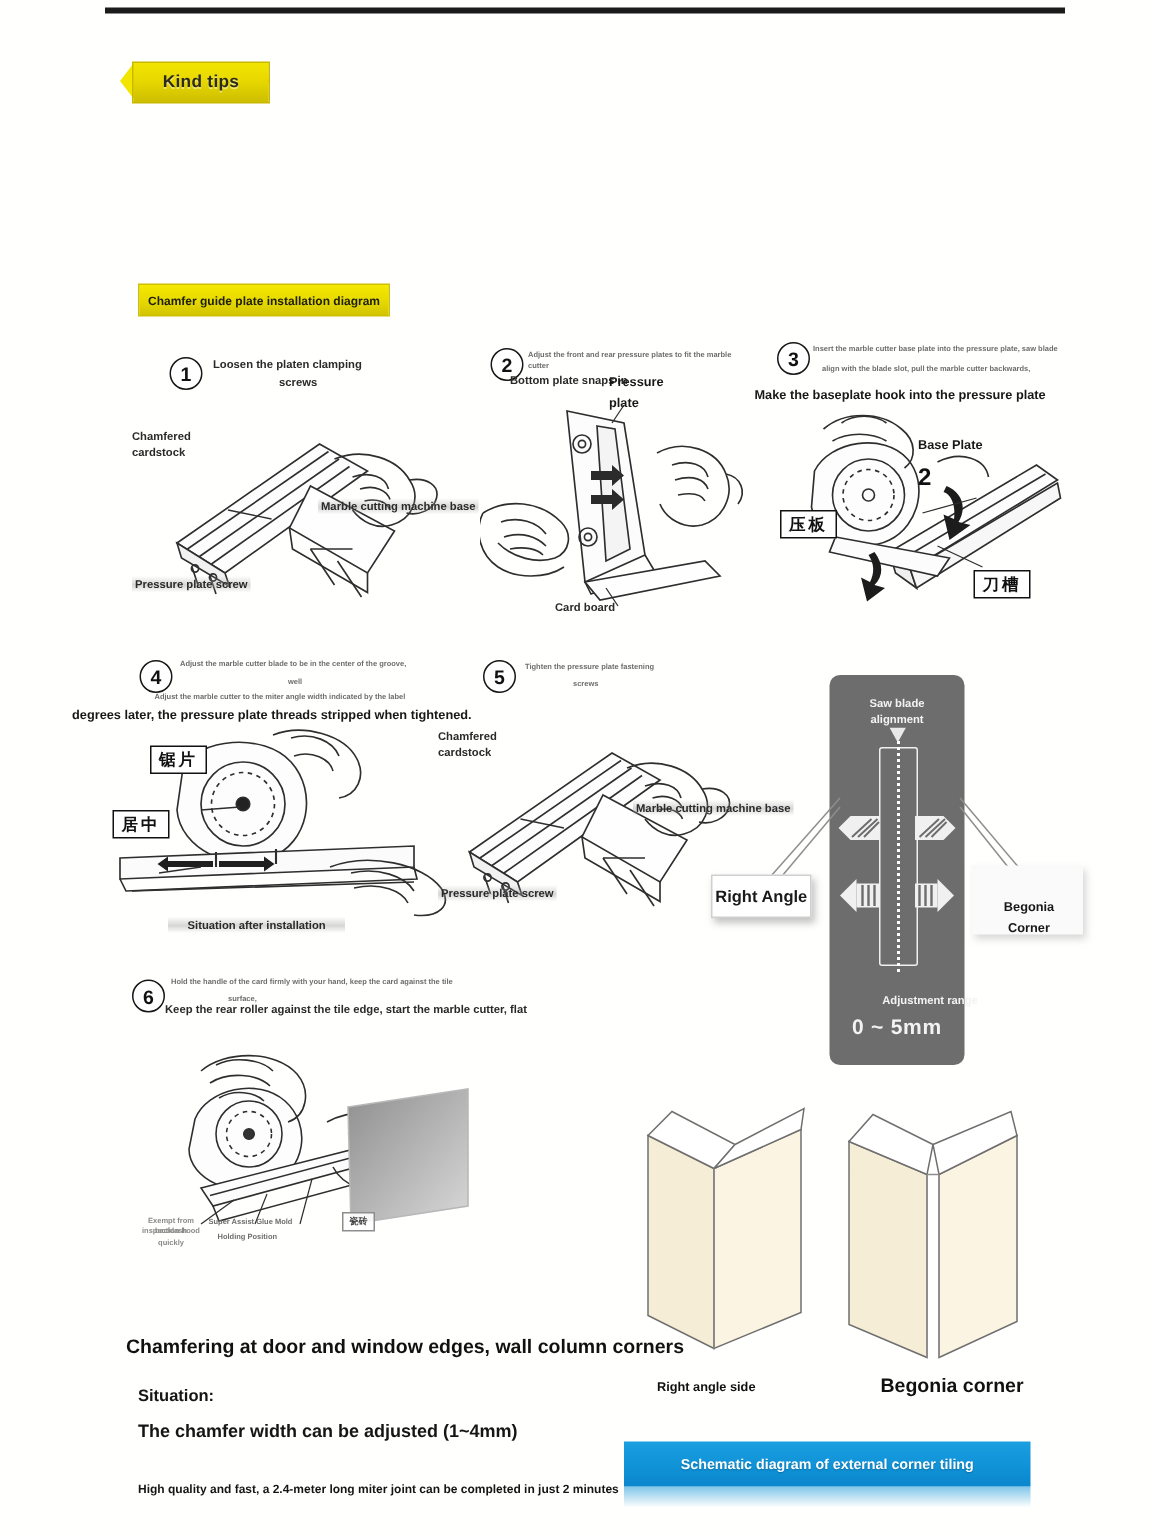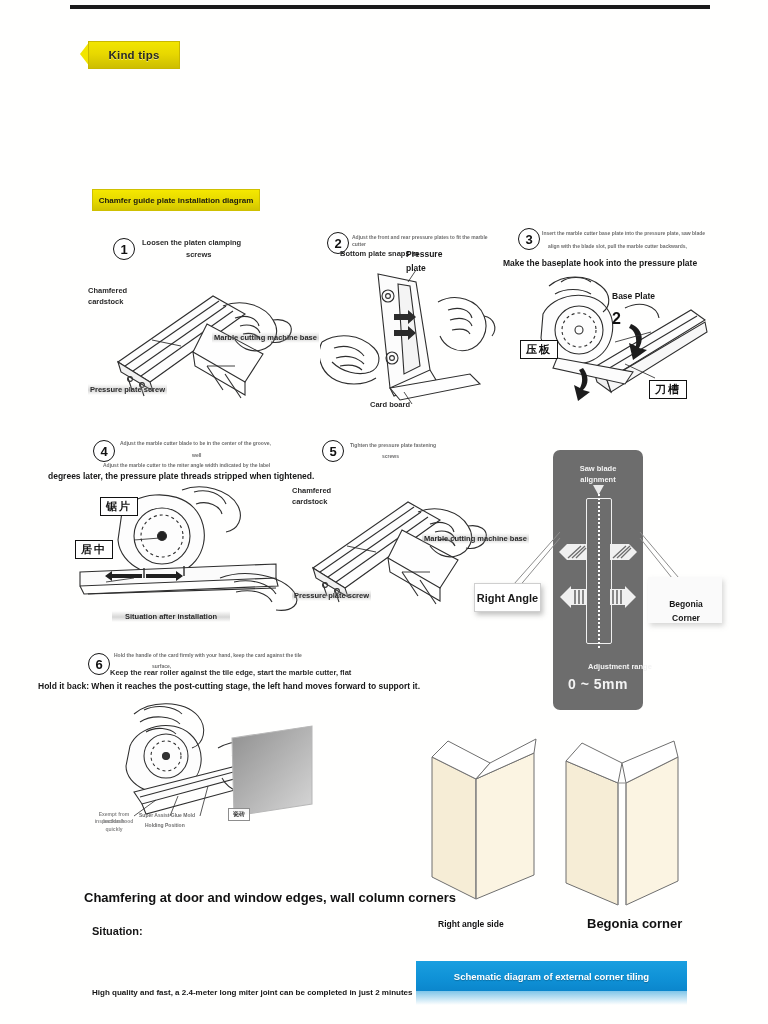--- a/index.html
+++ b/index.html
@@ -384,21 +384,20 @@
   <div class="abs" style="left:648px;top:577px;width:74px;height:46px;background:#fafafa;box-shadow:2px 3px 5px rgba(140,140,140,.35);"></div>
   <div class="abs cap-md" style="left:651px;top:599px;width:70px;text-align:center;">Begonia</div>
   <div class="abs cap-md" style="left:651px;top:613px;width:70px;text-align:center;">Corner</div>
 
   <div class="abs" style="left:88px;top:653px;">
     <div class="stepnum">6</div>
   </div>
   <div class="abs cap-sm" style="left:114px;top:652px;width:212px;">Hold the handle of the card firmly with your hand, keep the card against the tile</div>
   <div class="abs cap-sm" style="left:152px;top:663px;">surface,</div>
   <div class="abs cap" style="left:110px;top:668px;">Keep the rear roller against the tile edge, start the marble cutter, flat</div>
-  <div class="abs cap-md" style="left:38px;top:681px;">Hold it back: When it reaches the post-cutting stage, the left hand moves forward to support it.</div>
 
   <div class="art" style="left:100px;top:700px;">
     <svg width="215" height="125" viewBox="0 0 215 125">
       <g fill="none" stroke="#2e2e2e" stroke-width="1.05">
 
         <path d="M30 46 C38 26 72 18 90 34 C108 50 104 80 80 90 C56 100 26 86 26 66 Z" fill="#fdfdfd"></path>
         <circle cx="66" cy="56" r="22"></circle>
         <circle cx="66" cy="56" r="15" stroke-dasharray="3 3"></circle>
         <circle cx="66" cy="56" r="3.5" fill="#333"></circle>
 
@@ -454,20 +453,21 @@
     <path d="M70 48 L122 22 L122 146 L70 170 Z" fill="#fbf4e2" stroke="#6f6f6f" stroke-width="1"></path>
     <path d="M10 26 L26 8 L66 28 L62 48 Z" fill="#ffffff" stroke="#6f6f6f" stroke-width="1"></path>
     <path d="M66 28 L118 6 L122 22 L70 48 Z" fill="#ffffff" stroke="#6f6f6f" stroke-width="1"></path>
     <path d="M62 48 L62 170 M70 48 L70 170" stroke="#8d8d8d" stroke-width="1" fill="none"></path>
     <path d="M62 48 L70 48" stroke="#8d8d8d" stroke-width="1"></path>
   </svg>
   <div class="abs tile-label-lg" style="left:587px;top:916px;">Begonia corner</div>
 
   <div class="abs feat-head">Chamfering at door and window edges, wall column corners</div>
   <div class="abs feat f1">Situation:</div>
+  <div class="abs feat f2">The chamfer width can be adjusted (1~4mm)</div>
   <div class="abs feat f4">High quality and fast, a 2.4-meter long miter joint can be completed in just 2 minutes</div>
 
   <div class="abs bluebar">
     <span>Schematic diagram of external corner tiling</span>
   </div>
   <div class="abs bluefade"></div>
 
 </div>
 
 </body></html>

